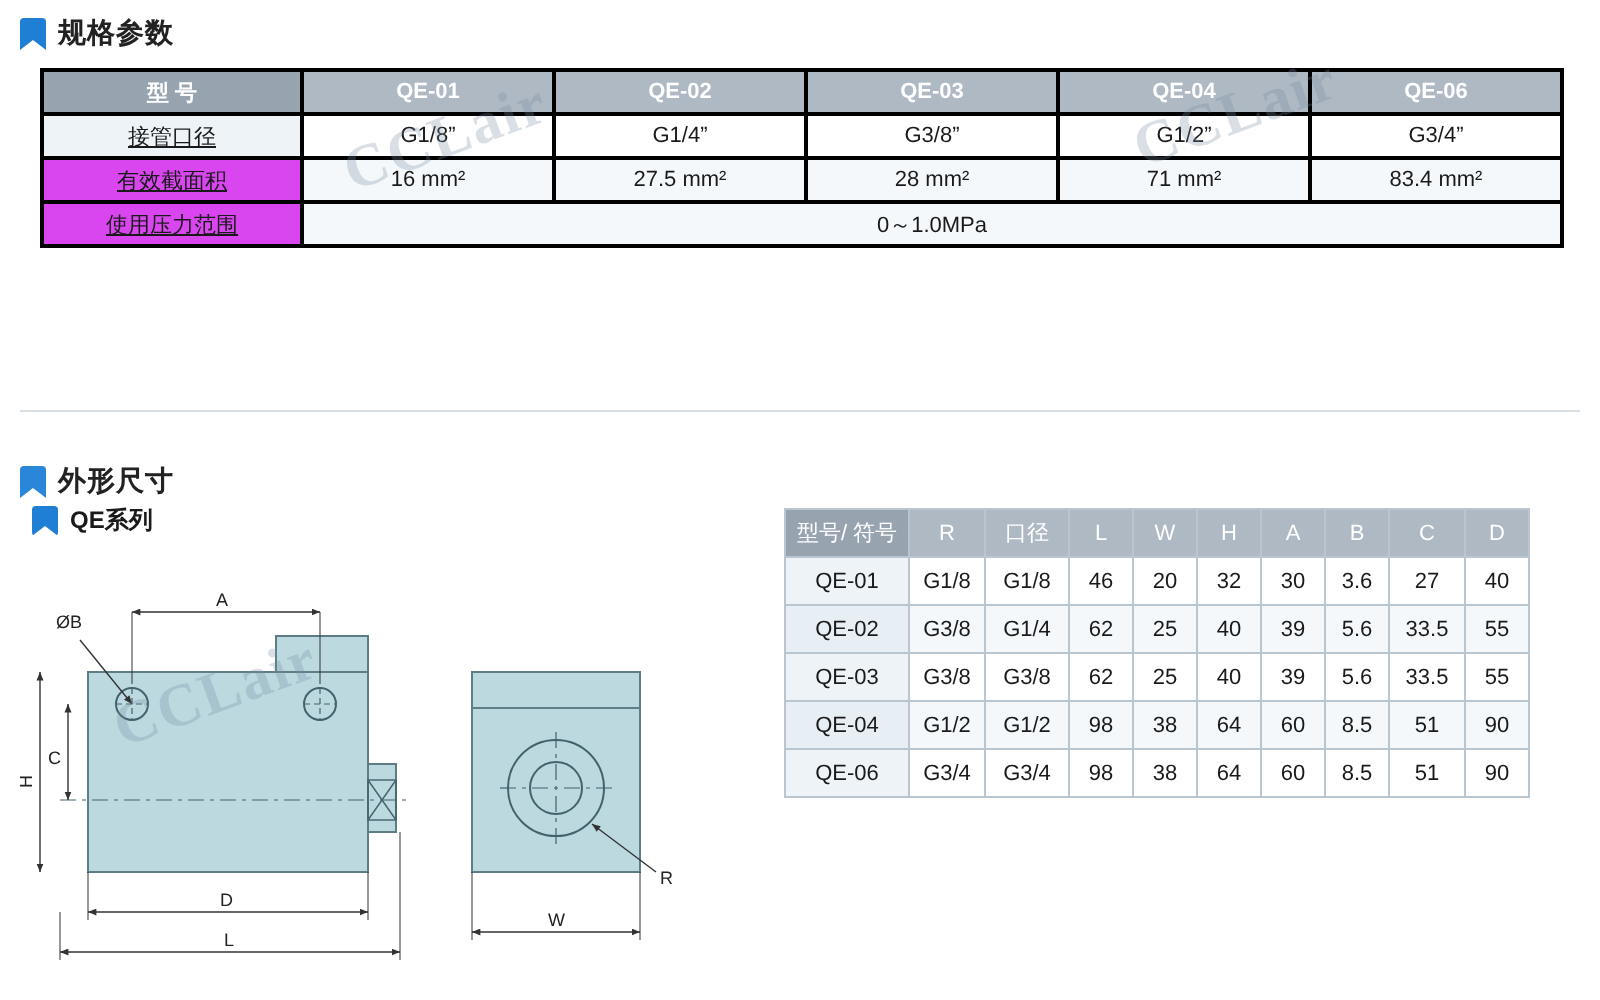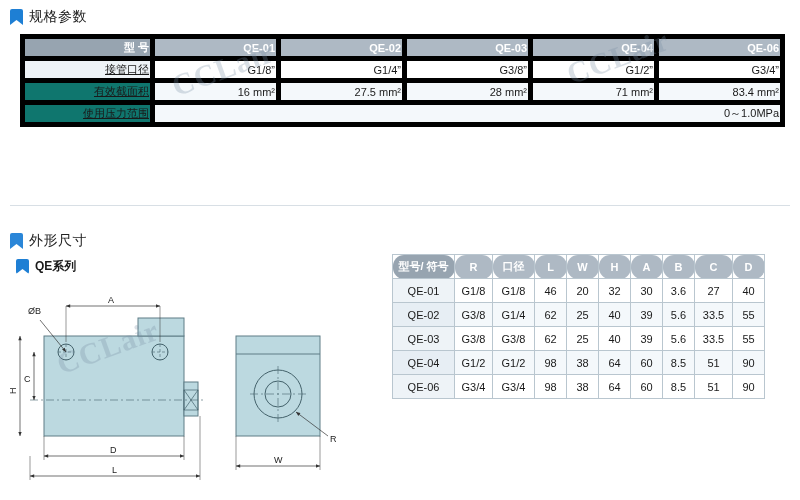--- a/index.html
+++ b/index.html
@@ -20,65 +20,65 @@
     width:13px; height:16px; position:relative;
     background:#1e7fd4;
     border-radius:2px 2px 0 0;
   }
   .sec-icon::after{
     content:""; position:absolute; left:0; right:0; bottom:0; height:5px;
     background:#fff;
     clip-path:polygon(0 100%, 50% 0, 100% 100%);
   }
   .sec-icon.alt { background:#2a86d8; }
-  .sec-title { font-size:14px; font-weight:normal; color:#222; letter-spacing:.5px; }
+  .sec-title { font-size:14px; font-weight:bold; color:#222; letter-spacing:.5px; }
 
   
   #spec-wrap { position:absolute; left:10px; top:8px; width:780px; }
   #spec-table { border-collapse:collapse; width:760px; margin-top:8px; margin-left:10px; table-layout:fixed; }
   #spec-table th, #spec-table td {
-    border:5px solid #000000;
+    border:2px solid #000000;
     height:22px;
-    text-align:right;
+    text-align:center;
     vertical-align:middle;
     font-size:11px;
   }
   #spec-table thead th { background:#aeb9c4; color:#ffffff; font-weight:bold; }
   #spec-table thead th.first { background:#97a4b0; }
   #spec-table td.rowhead { background:#eef3f7; font-weight:normal;text-decoration:underline; }
   #spec-table tbody tr.alt td { background:#f4f8fb; }
-  #spec-table tbody tr.alt td.rowhead { background:#0f766e; }
+  #spec-table tbody tr.alt td.rowhead { background:#d946ef; }
 
   
   .hr { position:absolute; left:10px; width:780px; height:1px; background:#d8dfe5; }
 
   
   #outline { position:absolute; left:10px; top:232px; width:370px; }
-  #series-head { display:flex; align-items:center; gap:6px; margin-top:8px; margin-left:6px; }
+  #series-head { display:flex; align-items:center; gap:6px; margin-top:2px; margin-left:6px; }
   .series-icon {
     width:13px; height:15px; background:#1e7fd4; border-radius:2px;
     position:relative;
   }
   .series-icon::after{
     content:""; position:absolute; left:0; right:0; bottom:0; height:5px; background:#fff;
     clip-path:polygon(0 100%, 50% 0, 100% 100%);
   }
   .series-title { font-size:12px; font-weight:bold; }
 
   
   #drawing { position:absolute; left:10px; top:290px; width:360px; height:200px; }
 
   
   #dim-wrap { position:absolute; left:375px; top:232px; width:415px; }
   #dim-table { border-collapse:collapse; margin-top:22px; margin-left:17px; table-layout:fixed; }
   #dim-table th, #dim-table td {
     border:1px solid #b9c6cf; text-align:center; vertical-align:middle;
     height:24px; font-size:11px;
   }
-  #dim-table thead th { background:#aeb9c4; color:#fff; font-weight:bold;border-radius:11px; }
+  #dim-table thead th { background:#aeb9c4; color:#fff; font-weight:normal; }
   #dim-table thead th.first { background:#97a4b0; }
   #dim-table td.model { background:#eef3f7; }
   #dim-table tbody tr.alt td { background:#f4f8fb; }
   #dim-table tbody tr.alt td.model { background:#e7eef4; }
 
   
   .wm {
     position:absolute; font-size:30px; font-weight:bold; color:rgba(120,140,160,.28);
     transform:rotate(-20deg); letter-spacing:1px; pointer-events:none;
     font-family:"Liberation Serif", serif;

